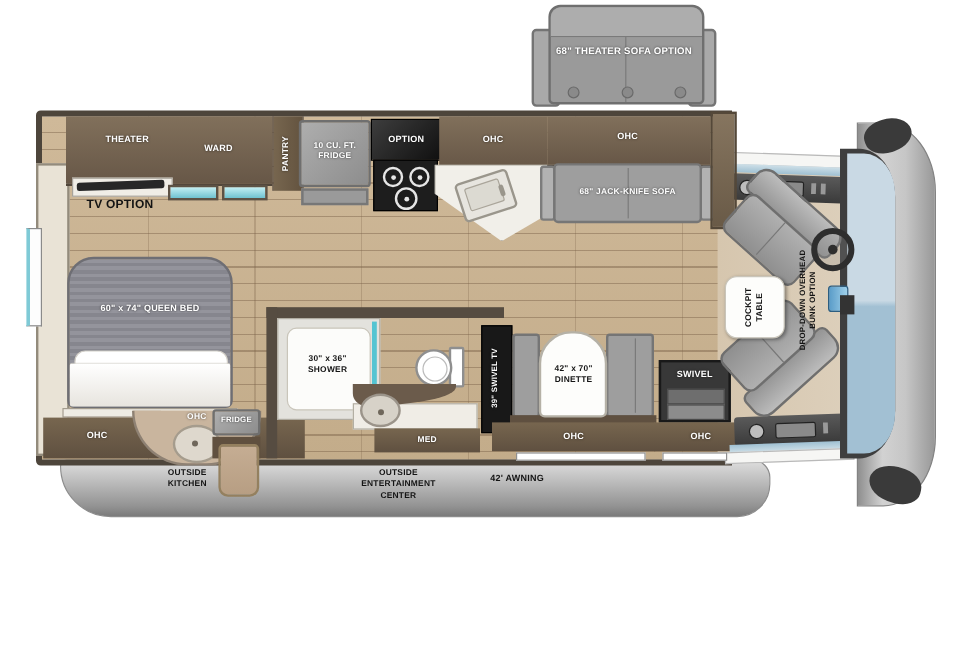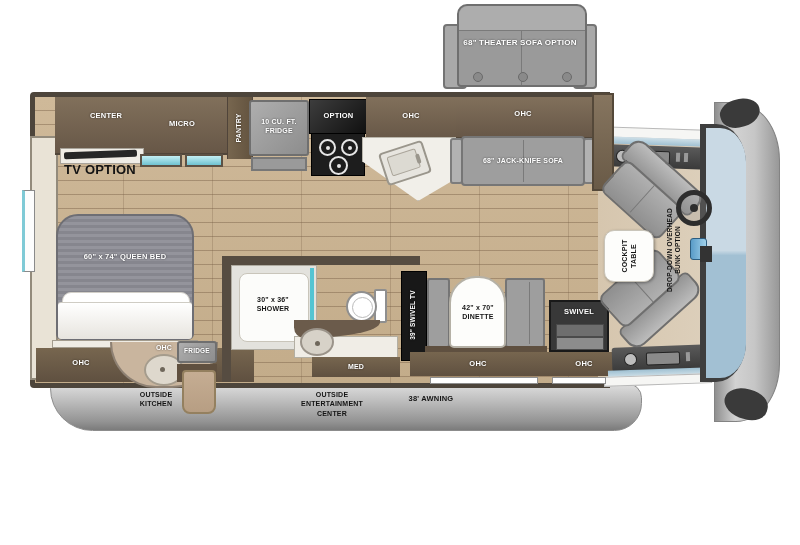--- a/index.html
+++ b/index.html
@@ -4,21 +4,21 @@
 <style>
   html,body{margin:0;padding:0;background:#fff;}
   .stage{position:relative;width:800px;height:545px;background:#fff;overflow:hidden;
          font-family:"Liberation Sans",sans-serif;}
   .abs{position:absolute;}
   
   .lw{position:absolute;display:flex;align-items:center;justify-content:center;text-align:center;
       color:#fff;font-weight:bold;font-size:7.5px;line-height:1.25;letter-spacing:.2px;
       text-shadow:0 0 2px rgba(0,0,0,.65);z-index:6;}
   .lb{position:absolute;display:flex;align-items:center;justify-content:center;text-align:center;
-      color:#141414;font-weight:bold;font-size:13px;line-height:1.3;letter-spacing:.2px;z-index:6;}
+      color:#141414;font-weight:bold;font-size:10px;line-height:1.3;letter-spacing:.2px;z-index:6;}
   .rot{transform:rotate(-90deg);}
   
   .woodfloor{background:
       repeating-linear-gradient(180deg,rgba(120,95,70,0) 0 13px,rgba(120,95,70,.45) 13px 14px),
       repeating-linear-gradient(90deg,rgba(120,95,70,0) 0 88px,rgba(120,95,70,.28) 88px 89px),
       linear-gradient(180deg,#cfb999,#c3ac8a);}
   .cab-band{background:linear-gradient(180deg,#81705b,#675747);border-bottom:2px solid #51463a;}
   .cab-dark{background:linear-gradient(180deg,#77664f,#5f5040);}
   .gray-box{background:linear-gradient(135deg,#aeaeae,#8d8d8d);border:2px solid #6f6f6f;border-radius:3px;}
   .seat{position:absolute;width:92px;height:66px;z-index:3;}
@@ -50,30 +50,30 @@
       <div class="abs" style="left:103px;top:66px;width:8px;height:8px;border-radius:50%;background:#8a8a8a;border:1px solid #6a6a6a;"></div>
     </div>
     <div class="lw" style="left:10px;top:32px;width:134px;height:14px;font-size:8px;">68" THEATER SOFA OPTION</div>
   </div>
 
   <div class="abs" style="left:50px;top:383px;width:590px;height:46px;z-index:0;
        background:linear-gradient(180deg,#dedede,#bcbcbc 38%,#939393 82%,#7b7b7b);
        border:1px solid #8c8c8c;border-radius:6px 16px 30px 46px;"></div>
   <div class="lb" style="left:126px;top:386px;width:60px;height:26px;font-size:7px;">OUTSIDE KITCHEN</div>
   <div class="lb" style="left:290px;top:386px;width:84px;height:36px;font-size:7px;">OUTSIDE ENTERTAINMENT CENTER</div>
-  <div class="lb" style="left:396px;top:393px;width:70px;height:12px;font-size:7.5px;">38' AWNING</div>
+  <div class="lb" style="left:396px;top:393px;width:70px;height:12px;font-size:7.5px;">42' AWNING</div>
 
   <div class="abs woodfloor" style="left:30px;top:92px;width:580px;height:296px;border:5px solid #4d453b;box-sizing:border-box;border-radius:4px 0 0 4px;z-index:1;"></div>
 
   <div class="abs" style="left:30px;top:136px;width:28px;height:244px;background:#e9e3d6;border:2px solid #938b7c;box-sizing:border-box;z-index:2;"></div>
   <div class="abs" style="left:22px;top:190px;width:9px;height:80px;background:#fdfdfd;border:1px solid #8a8a8a;border-left:3px solid #7fcad6;z-index:3;"></div>
 
   <div class="abs cab-band" style="left:55px;top:97px;width:172px;height:56px;z-index:2;"></div>
-  <div class="lw" style="left:62px;top:110px;width:88px;height:12px;">CENTER</div>
-  <div class="lw" style="left:147px;top:118px;width:70px;height:12px;">MICRO</div>
+  <div class="lw" style="left:62px;top:110px;width:88px;height:12px;">THEATER</div>
+  <div class="lw" style="left:147px;top:118px;width:70px;height:12px;">WARD</div>
 
   <div class="abs" style="left:60px;top:148px;width:82px;height:14px;background:#f0ede6;border:1px solid #a8a39a;z-index:3;"></div>
   <div class="abs" style="left:64px;top:151px;width:73px;height:7px;background:#272727;border-radius:2px;transform:rotate(-2deg);z-index:4;"></div>
   <div class="lb" style="left:58px;top:164px;width:84px;height:12px;">TV OPTION</div>
 
   <div class="abs" style="left:140px;top:154px;width:42px;height:13px;background:linear-gradient(180deg,#c4f0f5,#6fc2d0);border:2px solid #5d5245;box-sizing:border-box;z-index:3;"></div>
   <div class="abs" style="left:185px;top:154px;width:38px;height:13px;background:linear-gradient(180deg,#c4f0f5,#6fc2d0);border:2px solid #5d5245;box-sizing:border-box;z-index:3;"></div>
 
   <div class="abs" style="left:227px;top:97px;width:24px;height:62px;background:linear-gradient(90deg,#77664f,#63533f);border-left:1px solid #50443a;border-right:1px solid #50443a;z-index:2;"></div>
   <div class="lw rot" style="left:210px;top:115px;width:58px;height:26px;font-size:7px;">PANTRY</div>

